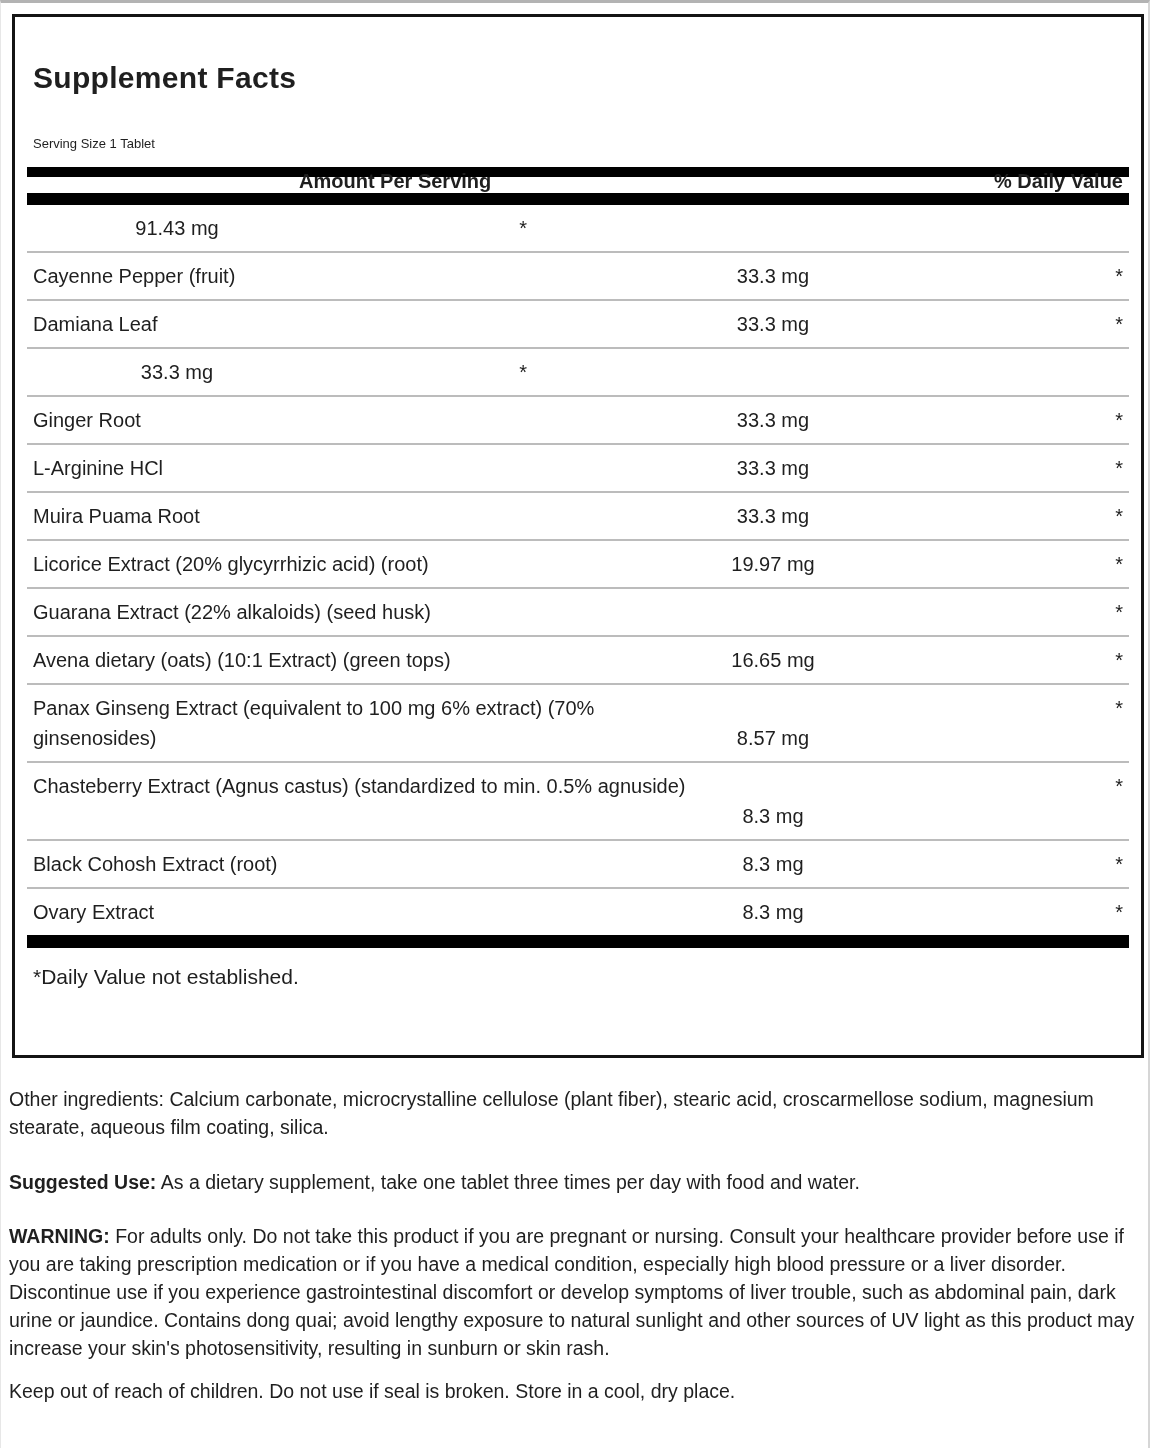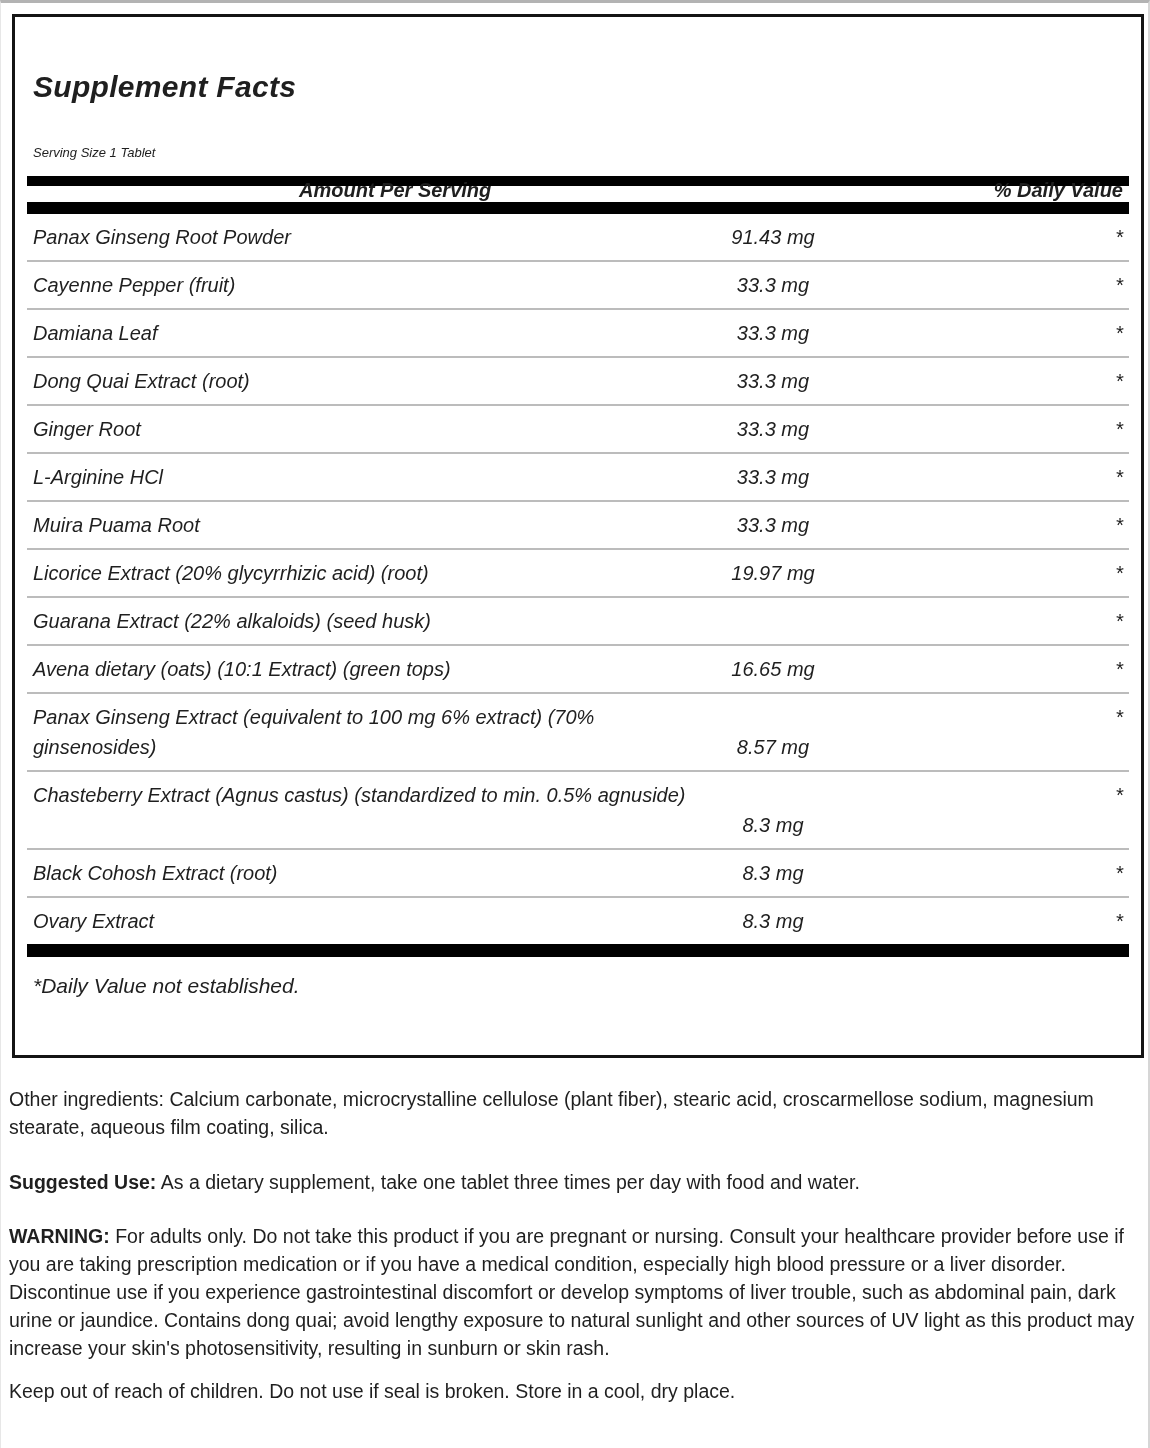--- a/index.html
+++ b/index.html
@@ -13,24 +13,23 @@
     position:relative;width:1150px;height:1448px;box-sizing:border-box;
     border-top:3px solid #b3b3b3;border-right:2px solid #d6d6d6;border-left:1px solid #e7e7e7;
     background:#fff;overflow:hidden;
   }
   
   .facts-box{
     box-sizing:border-box;
     margin:11px 0 0 11px;
     width:1132px;height:1044px;
     border:3px solid #141414;
-    padding:9px 12px;
+    padding:0 12px;
     background:#fff;
     overflow:hidden;
-    font-style:italic;
   }
   .sf-title{
     margin:44px 0 0 6px;
     font-size:30px;line-height:34px;font-weight:700;letter-spacing:.3px;
   }
   .sf-serving{
     margin:38px 0 12px 6px;
     font-size:13px;line-height:22px;
   }
   .bar{background:#000;width:100%;}
@@ -85,42 +84,40 @@
     </div>
 
     <div class="bar bar-underheader"></div>
 
 
     <div class="bar bar-underniacin"></div>
 
     <div id="ingredient-rows">
         <div class="irow">
           <div class="rline">
-            <span class="nm">Panax Ginseng Root Powder</span>
             <span class="amt">91.43 mg</span>
             <span class="dv">*</span>
           </div>
         </div>
         <div class="irow">
           <div class="rline">
             <span class="nm">Cayenne Pepper (fruit)</span>
             <span class="amt">33.3 mg</span>
             <span class="dv">*</span>
           </div>
         </div>
         <div class="irow">
           <div class="rline">
             <span class="nm">Damiana Leaf</span>
             <span class="amt">33.3 mg</span>
             <span class="dv">*</span>
           </div>
         </div>
         <div class="irow">
           <div class="rline">
-            <span class="nm">Dong Quai Extract (root)</span>
             <span class="amt">33.3 mg</span>
             <span class="dv">*</span>
           </div>
         </div>
         <div class="irow">
           <div class="rline">
             <span class="nm">Ginger Root</span>
             <span class="amt">33.3 mg</span>
             <span class="dv">*</span>
           </div>

